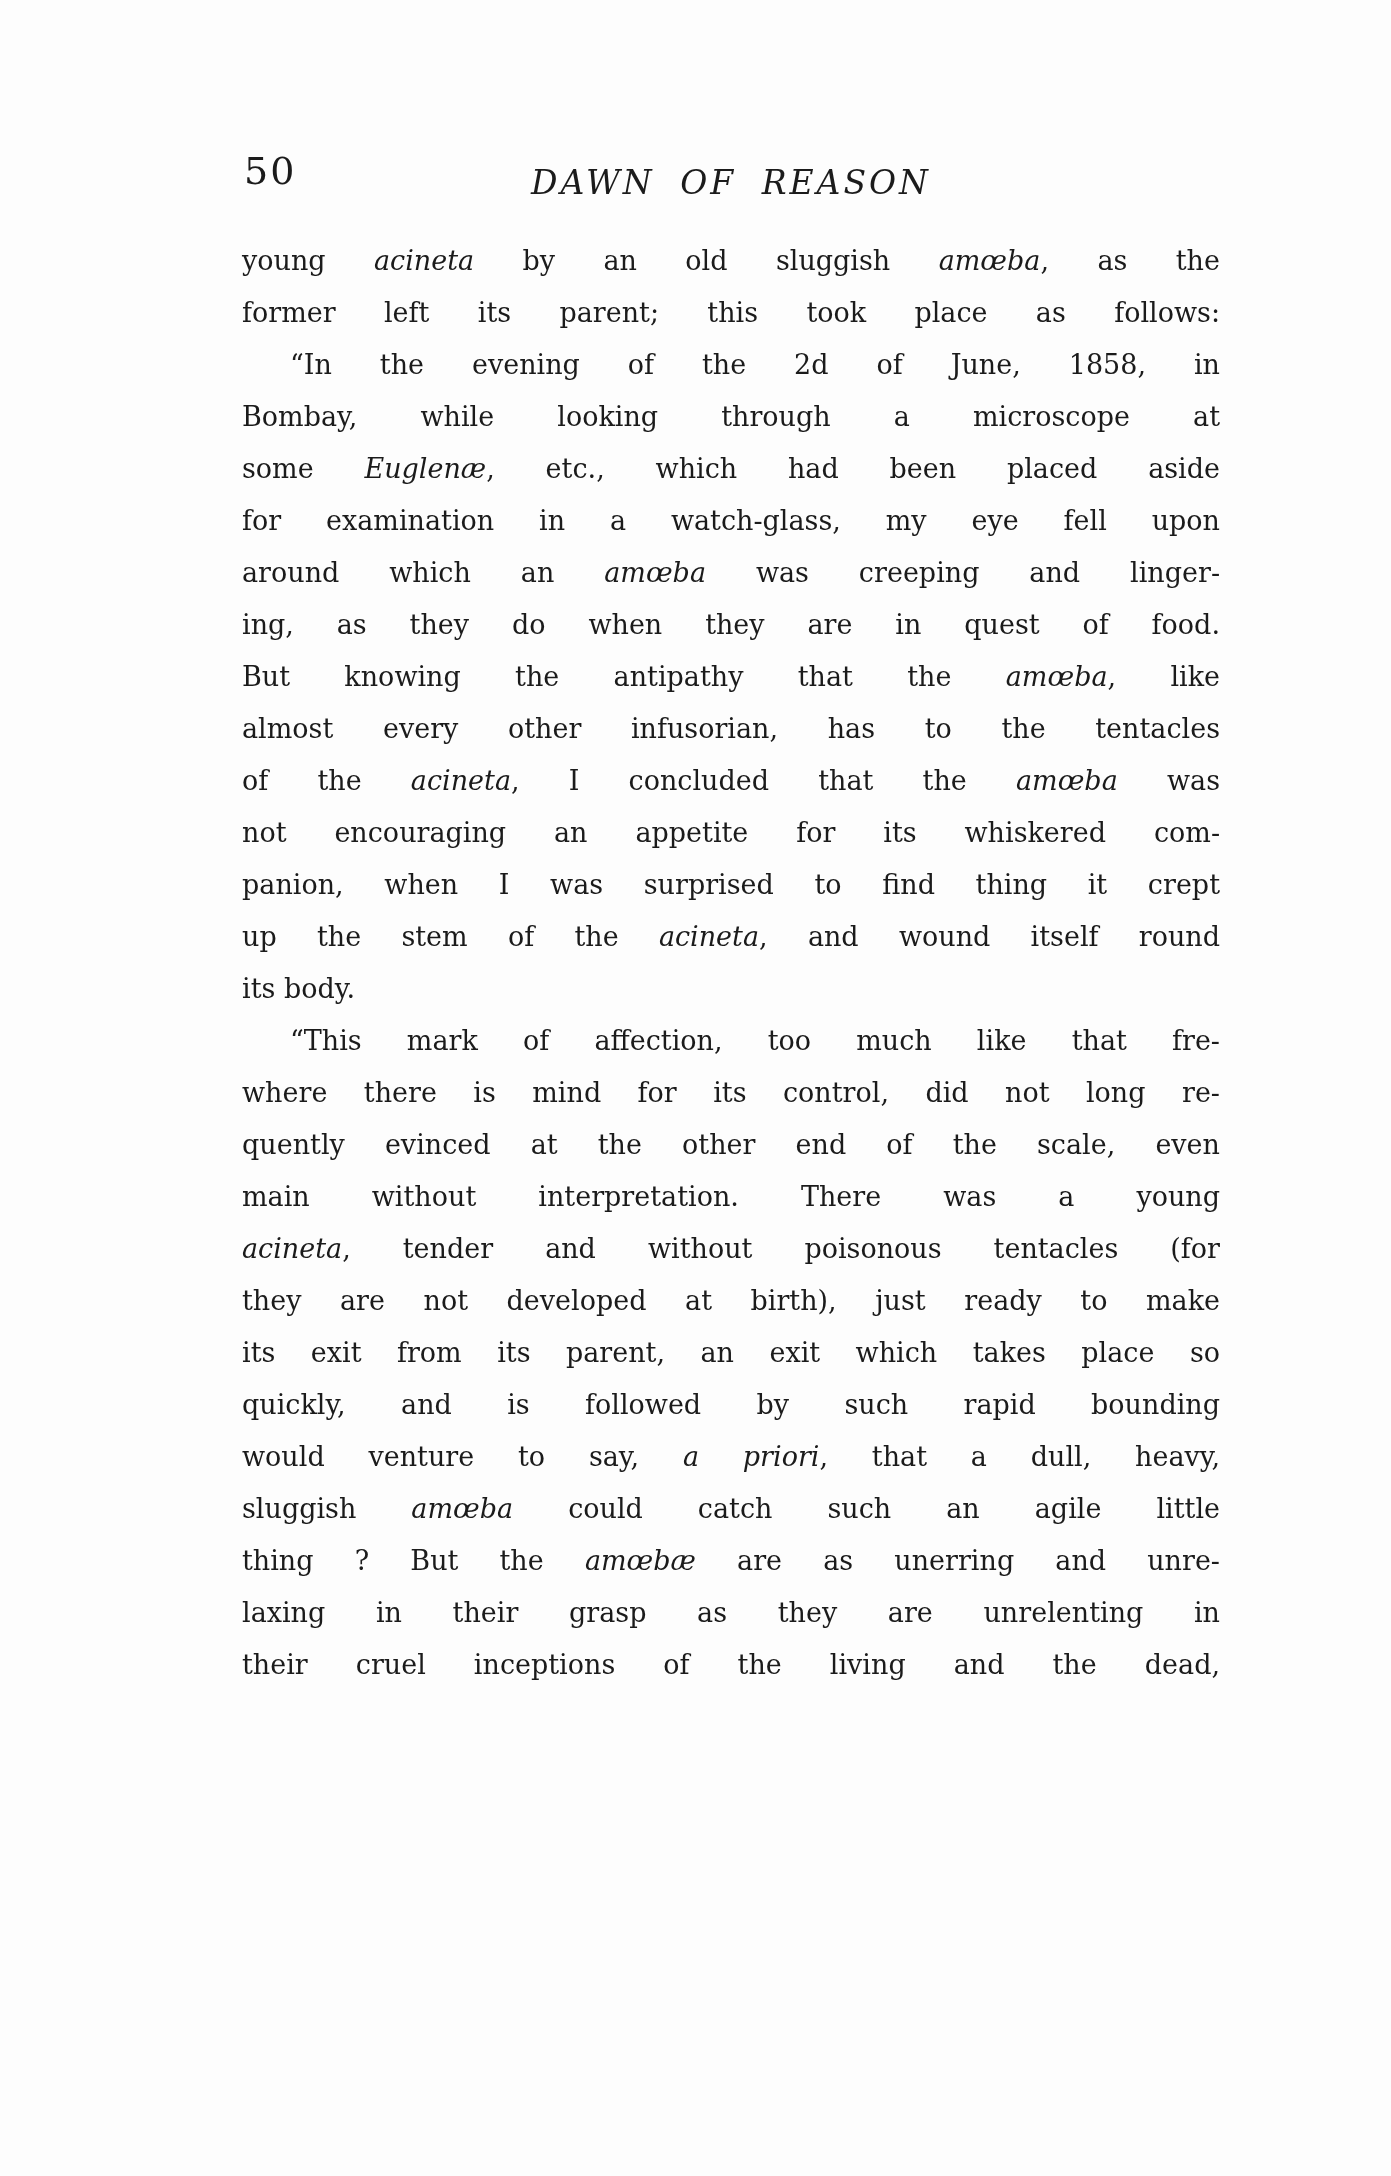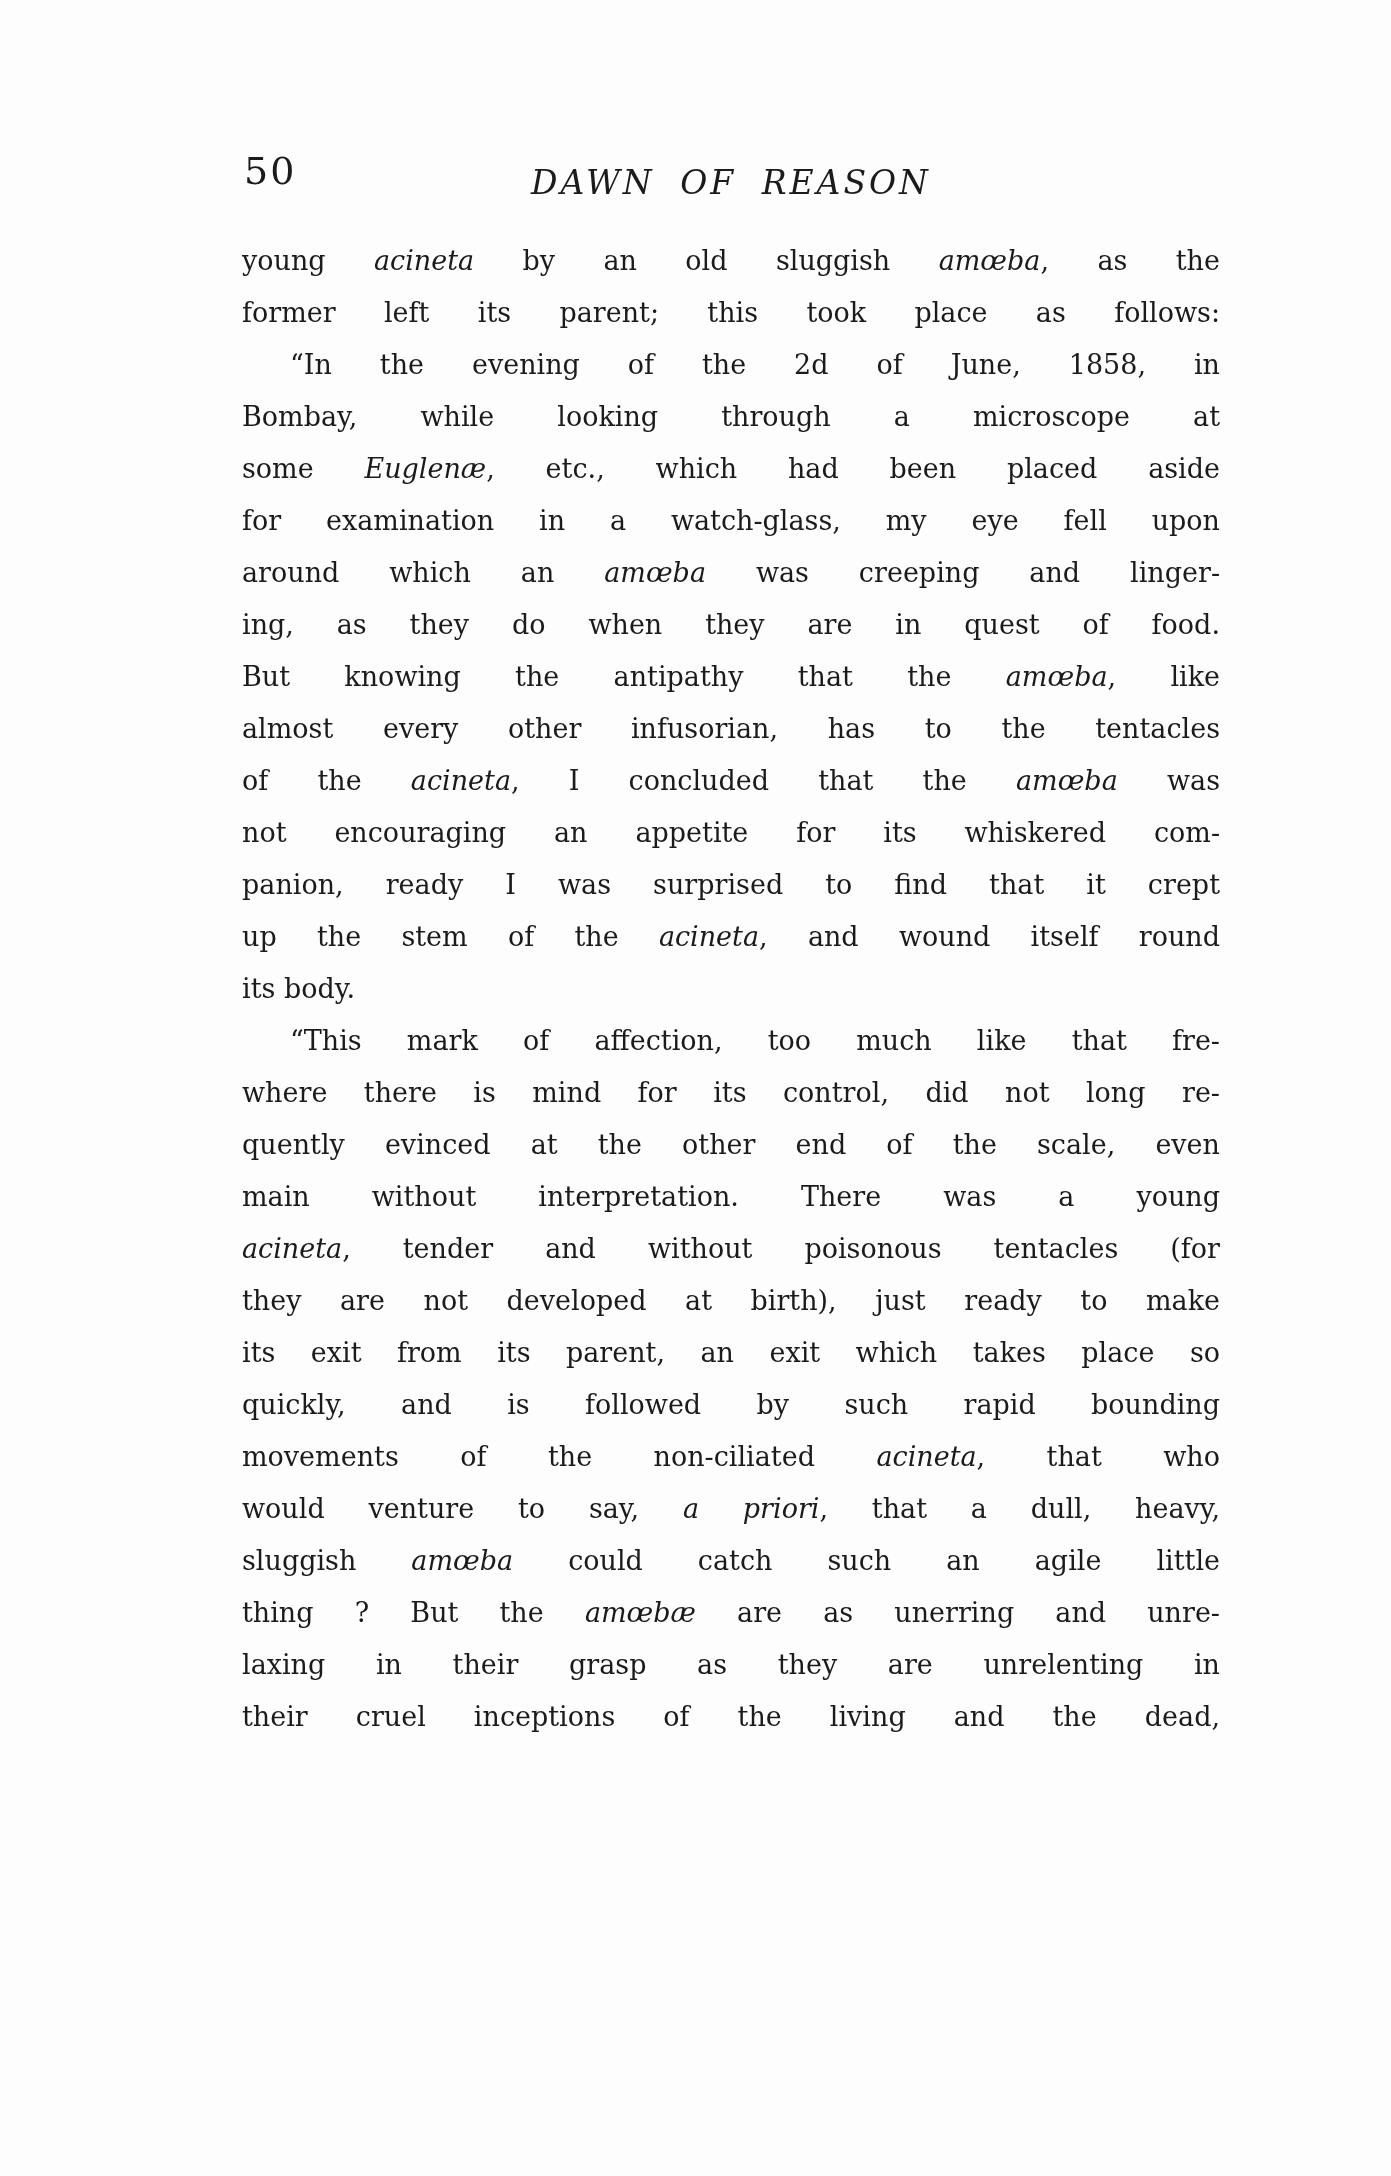--- a/index.html
+++ b/index.html
@@ -80,31 +80,30 @@
       <div class="line indent"><span>“In the evening of the 2d of June, 1858, in</span></div>
       <div class="line"><span>Bombay, while looking through a microscope at</span></div>
       <div class="line"><span>some </span><i>Euglenæ</i><span>, etc., which had been placed aside</span></div>
       <div class="line"><span>for examination in a watch-glass, my eye fell upon</span></div>
       <div class="line"><span>around which an </span><i>amœba</i><span> was creeping and linger-</span></div>
       <div class="line"><span>ing, as they do when they are in quest of food.</span></div>
       <div class="line"><span>But knowing the antipathy that the </span><i>amœba</i><span>, like</span></div>
       <div class="line"><span>almost every other infusorian, has to the tentacles</span></div>
       <div class="line"><span>of the </span><i>acineta</i><span>, I concluded that the </span><i>amœba</i><span> was</span></div>
       <div class="line"><span>not encouraging an appetite for its whiskered com-</span></div>
-      <div class="line"><span>panion, ready I was surprised to find that it crept</span></div>
+      <div class="line"><span>panion, when I was surprised to find thing it crept</span></div>
       <div class="line"><span>up the stem of the </span><i>acineta</i><span>, and wound itself round</span></div>
       <div class="line end"><span>its body.</span></div>
       <div class="line indent"><span>“This mark of affection, too much like that fre-</span></div>
       <div class="line"><span>where there is mind for its control, did not long re-</span></div>
       <div class="line"><span>quently evinced at the other end of the scale, even</span></div>
       <div class="line"><span>main without interpretation.  There was a young</span></div>
       <div class="line"><i>acineta</i><span>, tender and without poisonous tentacles (for</span></div>
       <div class="line"><span>they are not developed at birth), just ready to make</span></div>
       <div class="line"><span>its exit from its parent, an exit which takes place so</span></div>
       <div class="line"><span>quickly, and is followed by such rapid bounding</span></div>
-      <div class="line"><span>movements of the non-ciliated </span><i>acineta</i><span>, that who</span></div>
       <div class="line"><span>would venture to say, </span><i>a priori</i><span>, that a dull, heavy,</span></div>
       <div class="line"><span>sluggish </span><i>amœba</i><span> could catch such an agile little</span></div>
       <div class="line"><span>thing ?  But the </span><i>amœbæ</i><span> are as unerring and unre-</span></div>
       <div class="line"><span>laxing in their grasp as they are unrelenting in</span></div>
       <div class="line"><span>their cruel inceptions of the living and the dead,</span></div>
     </div>
 </div>
 
 </body></html>

